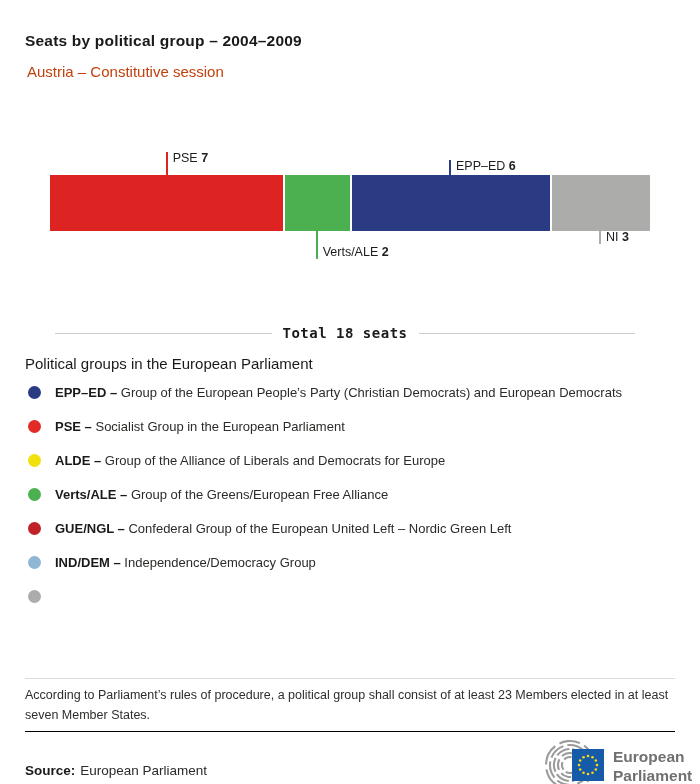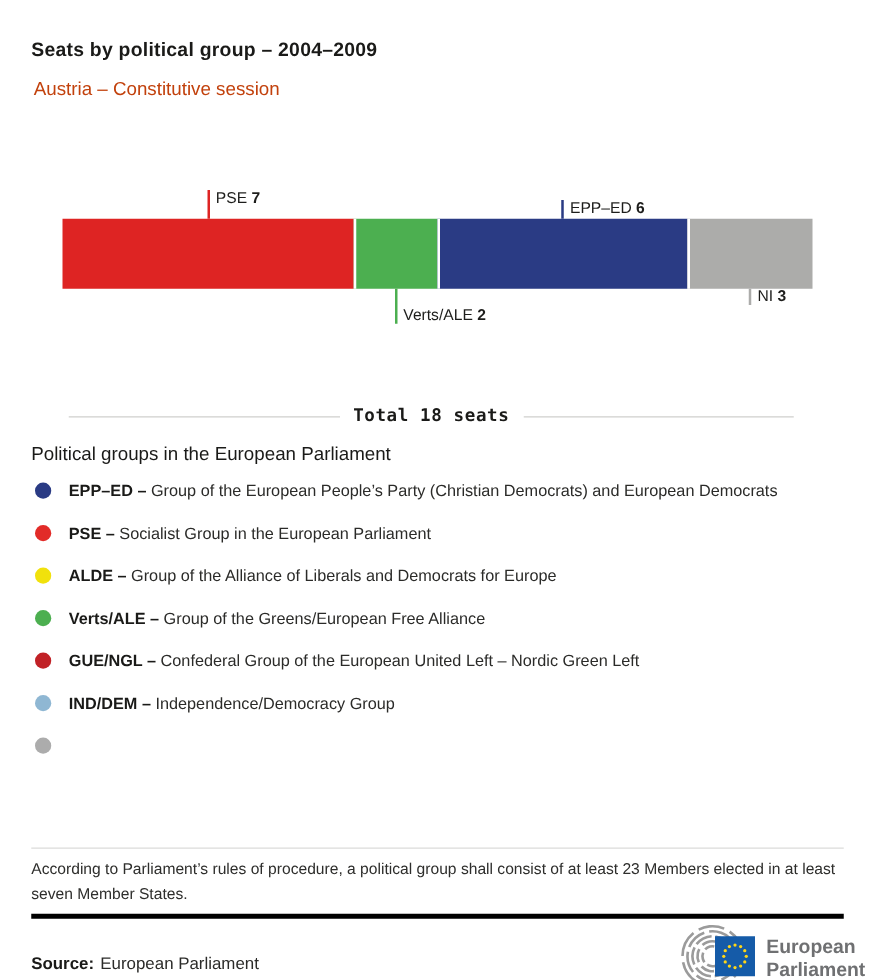--- a/index.html
+++ b/index.html
@@ -30,21 +30,21 @@
 
   .legend-heading{position:absolute;top:342px;left:25px;margin:0;
                   font-size:15px;font-weight:400;color:#1a1a18;}
   .legend{position:absolute;top:372px;left:28px;right:20px;}
   .legend-row{display:flex;align-items:center;height:14px;margin-bottom:20px;}
   .dot{width:13px;height:13px;border-radius:50%;margin-right:14px;flex:none;}
   .legend-label{font-size:13px;color:#2b2b29;white-space:nowrap;}
   .legend-label b{font-weight:700;color:#1a1a18;}
 
   .footnote-wrap{position:absolute;top:665px;left:25px;width:650px;
-                 border-top:1px solid #dcdcda;border-bottom:4px solid #000000;
+                 border-top:1px solid #dcdcda;border-bottom:1px solid #000000;
                  padding:6px 0 6px;}
   .footnote{font-size:12.5px;line-height:20px;color:#2e2e2c;max-width:645px;}
 
   .source{position:absolute;top:750px;left:25px;font-size:13.5px;color:#2b2b29;}
   .source-label{font-weight:700;margin-right:5px;color:#1a1a18;}
 
   .logo{position:absolute;top:726px;right:8px;width:172px;height:52px;}
   .logo text{font-family:"Liberation Sans",sans-serif;font-weight:700;font-size:15.5px;}
 </style>
 </head>

